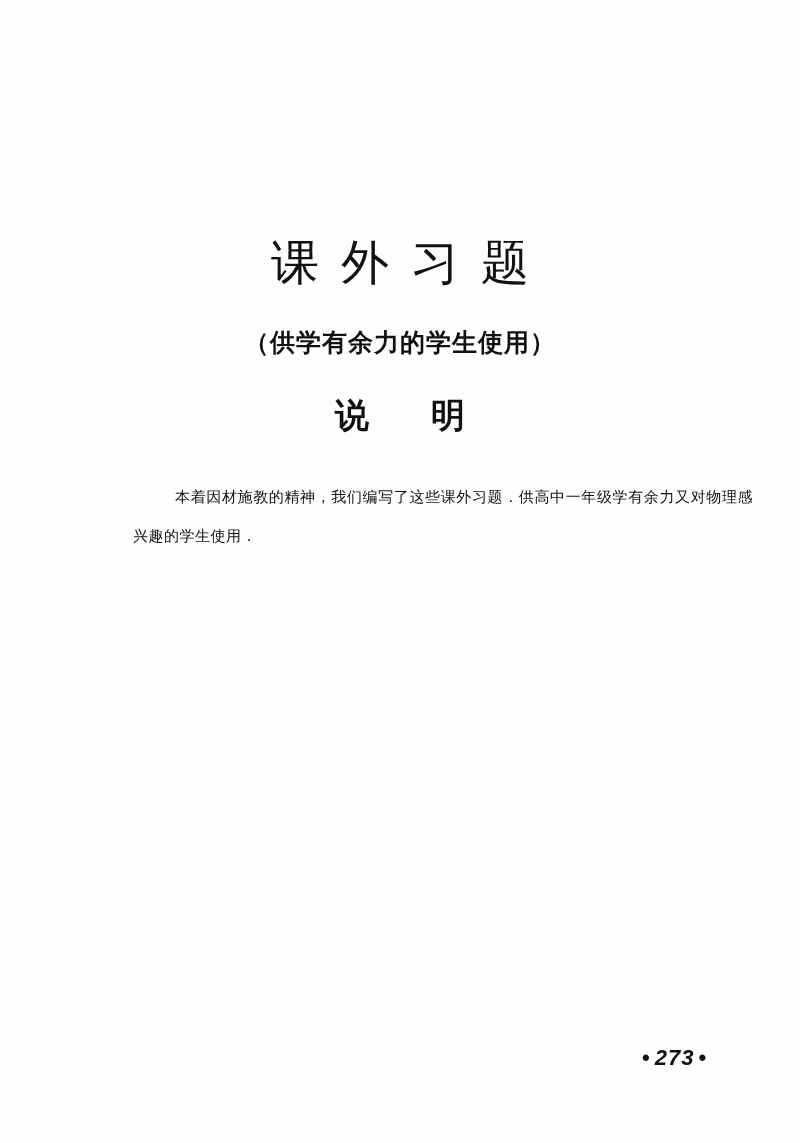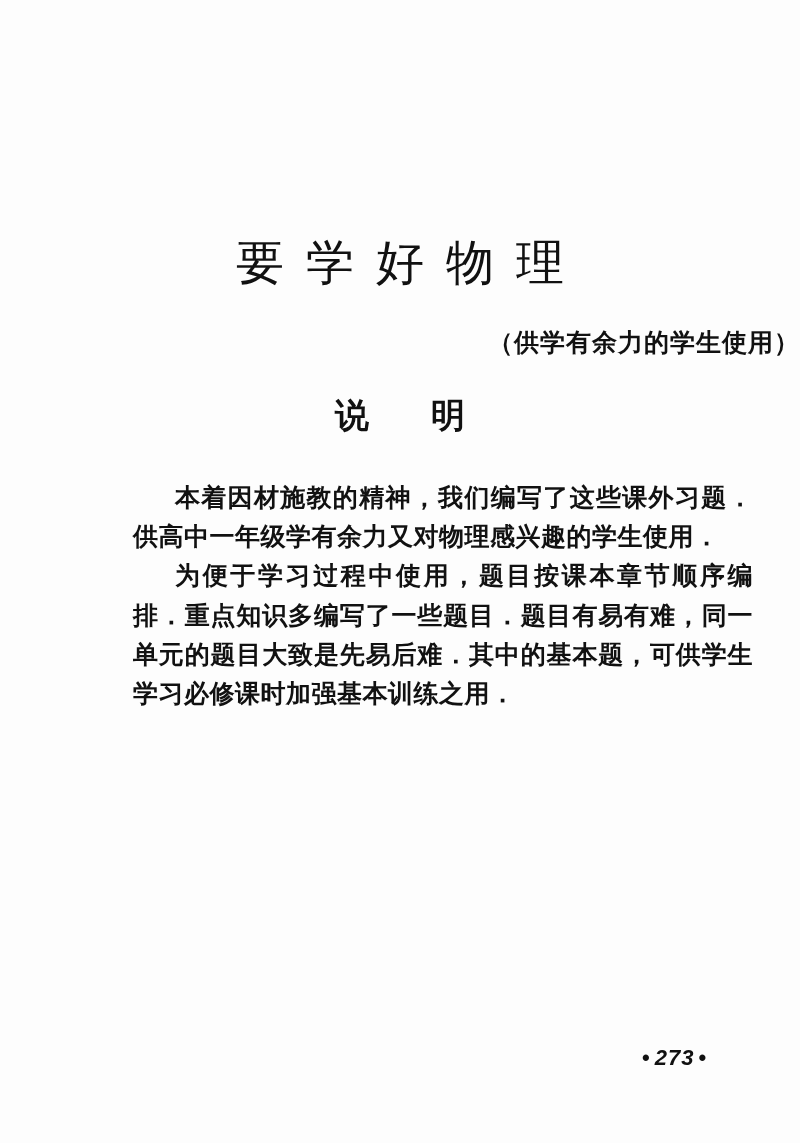--- a/index.html
+++ b/index.html
@@ -32,21 +32,21 @@
       letter-spacing: 22px;
       text-indent: 22px;
       font-weight: normal;
       line-height: 60px;
     }
     .subtitle {
       position: absolute;
       top: 326px;
       left: 0;
       width: 800px;
-      text-align: right;
+      text-align: center;
       font-size: 25px;
       font-weight: bold;
       line-height: 34px;
       letter-spacing: 1px;
     }
     .section-heading {
       position: absolute;
       top: 393px;
       left: 0;
       width: 800px;
@@ -58,25 +58,25 @@
     }
     .section-heading span.gap {
       display: inline-block;
       width: 62px;
     }
     .body-text {
       position: absolute;
       top: 478px;
       left: 133px;
       width: 620px;
-      font-size: 25px;
+      font-size: 15px;
       line-height: 39.2px;
       letter-spacing: 0.5px;
       text-align: justify;
-      font-weight: bold;
+      font-weight: normal;
     }
     .body-text p {
       margin: 0;
       text-indent: 42px;
     }
     .page-number {
       position: absolute;
       top: 1045px;
       left: 638px;
       font-size: 22px;
@@ -89,25 +89,24 @@
     .bullet {
       font-style: normal;
       display: inline-block;
       margin: 0 4px;
     }
   </style>
 </head>
 <body>
 
 <div class="page">
-  <div class="title">要学好物理</div>
+  <div class="title">课外习题</div>
   <div class="subtitle">（供学有余力的学生使用）</div>
   <div class="section-heading">
     <span>说</span><span class="gap"></span><span>明</span>
   </div>
   <div class="body-text">
     <p>本着因材施教的精神，我们编写了这些课外习题．供高中一年级学有余力又对物理感兴趣的学生使用．</p>
-    <p>为便于学习过程中使用，题目按课本章节顺序编排．重点知识多编写了一些题目．题目有易有难，同一单元的题目大致是先易后难．其中的基本题，可供学生学习必修课时加强基本训练之用．</p>
   </div>
   <div class="page-number">
     <span class="bullet">•</span><span>273</span><span class="bullet">•</span>
   </div>
 </div>
 
 </body></html>

